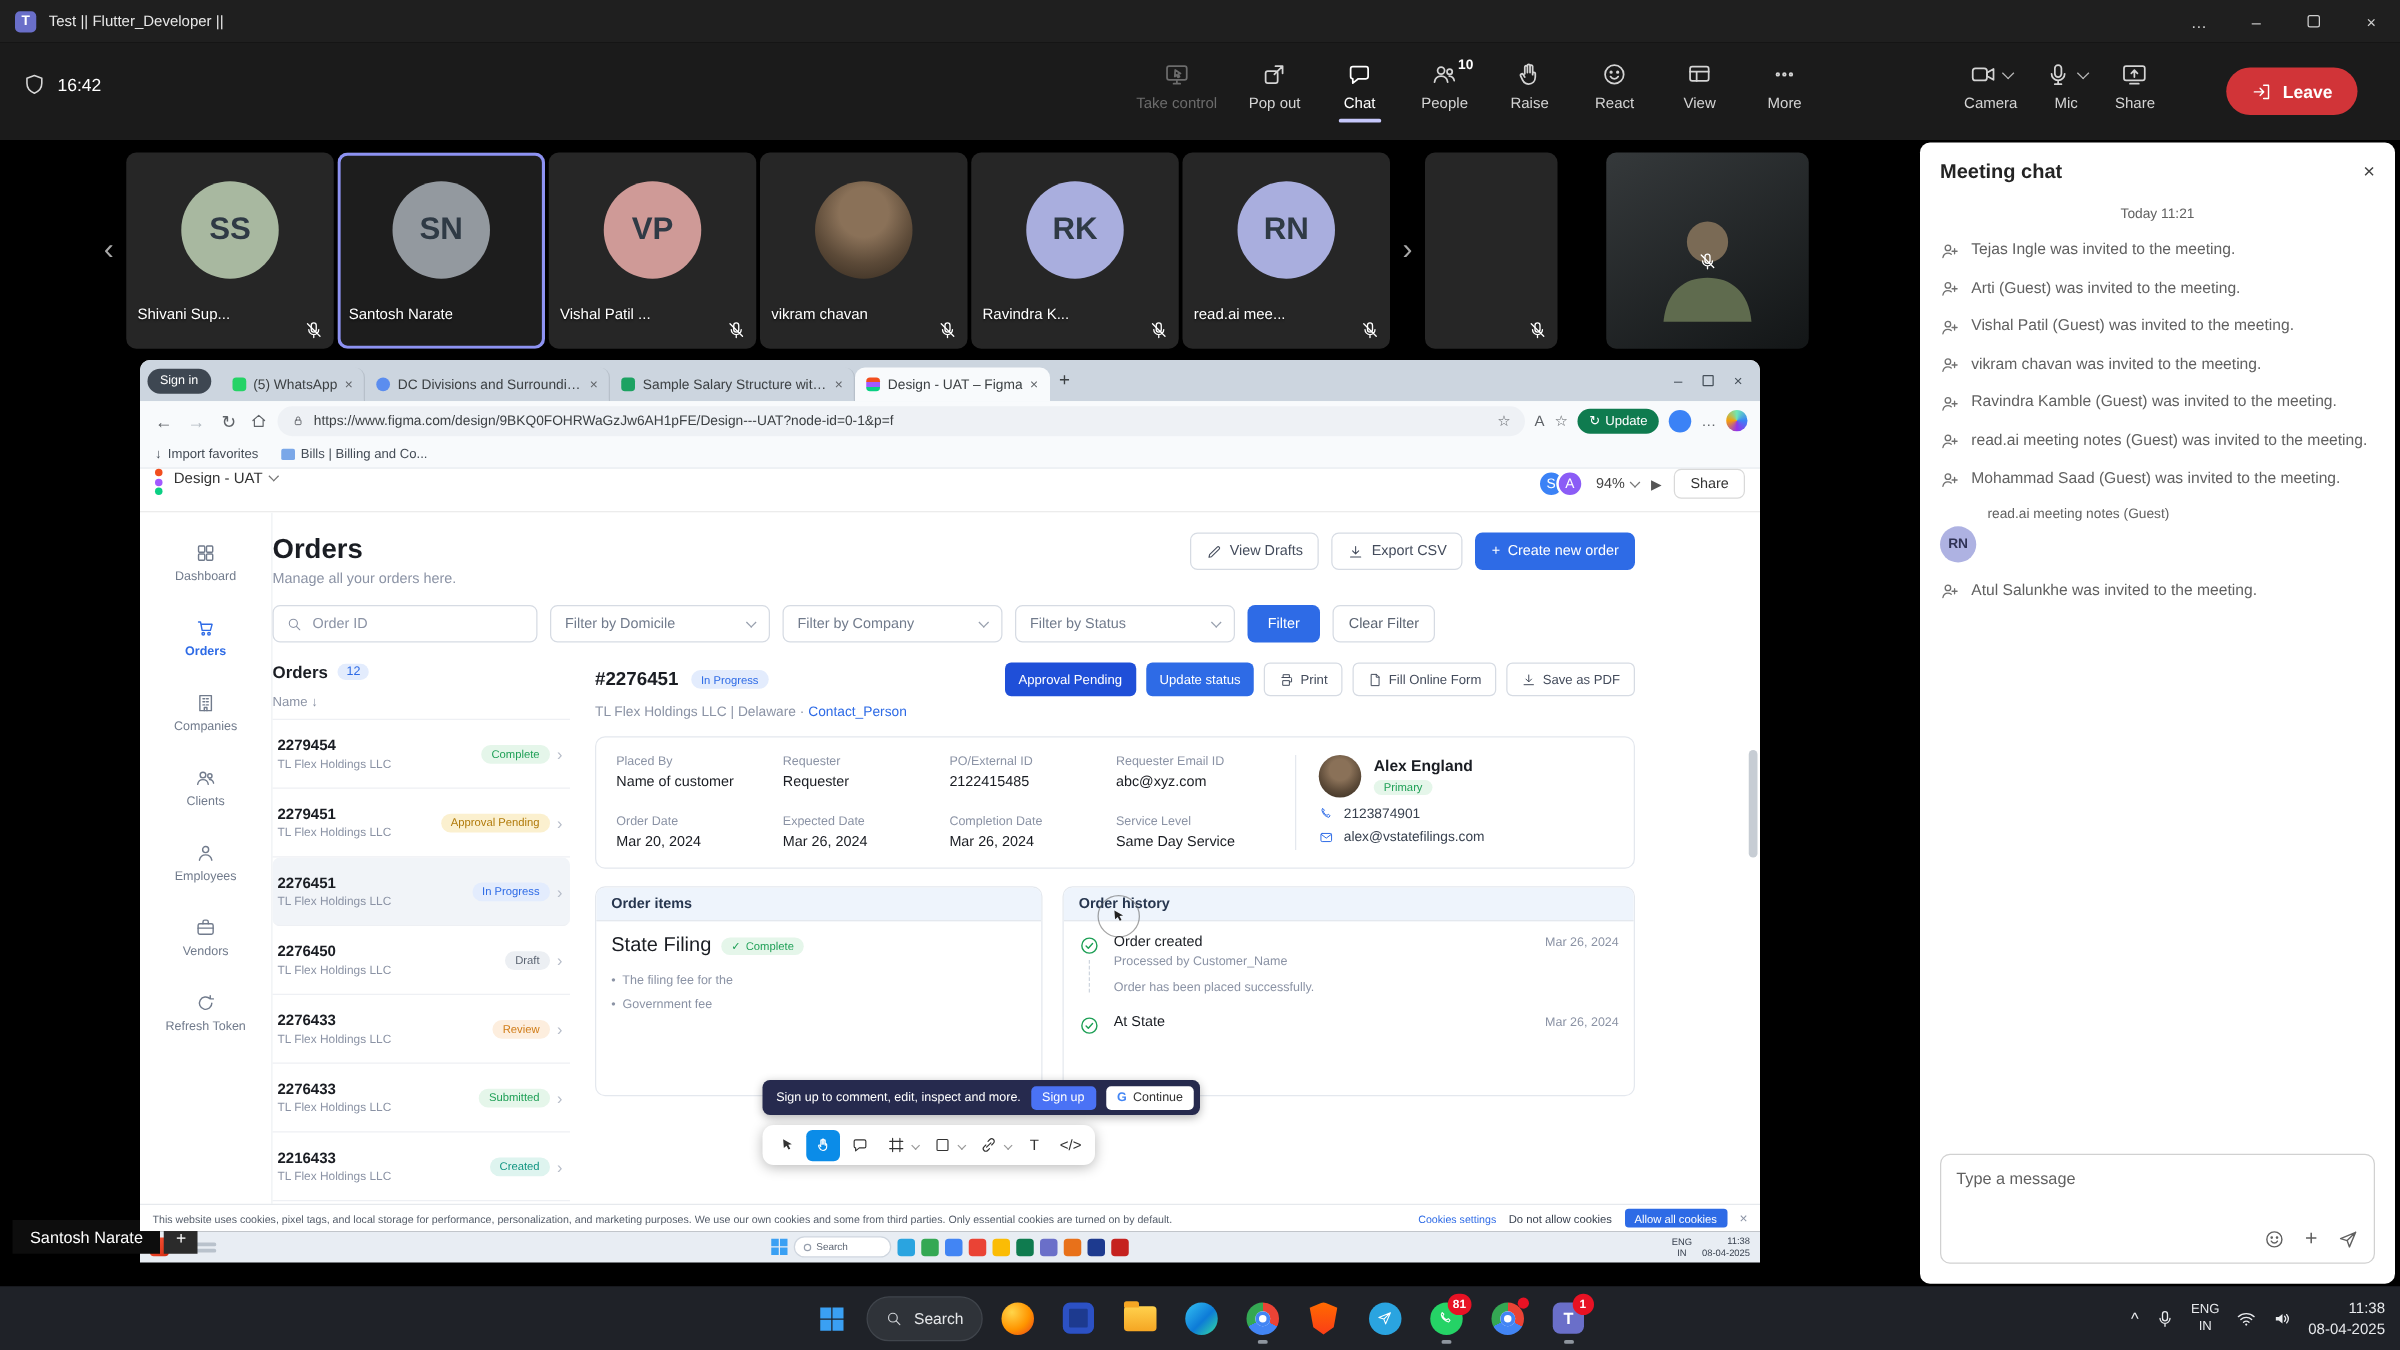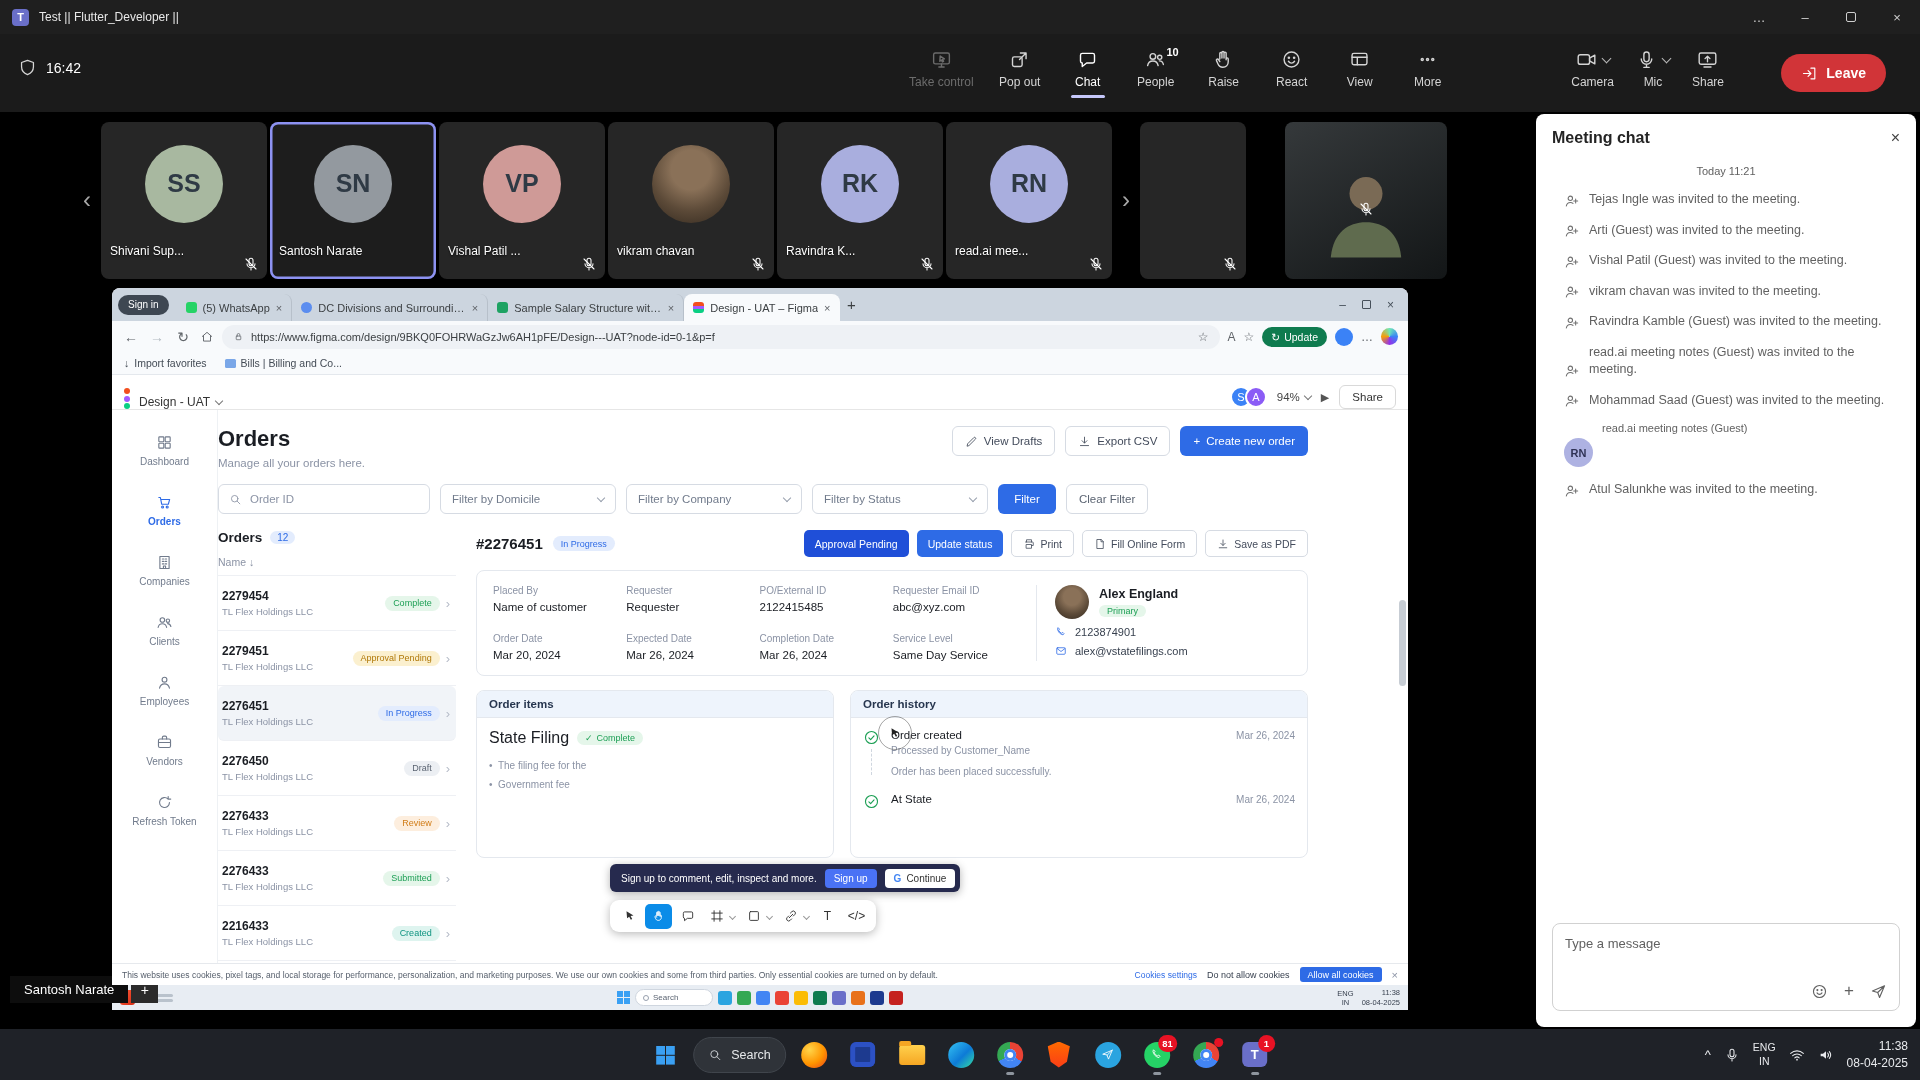--- a/index.html
+++ b/index.html
@@ -66,21 +66,21 @@
 .addr-url{font-size:11px;color:#3c4043;white-space:nowrap;overflow:hidden;text-overflow:ellipsis}
 .addr-star{margin-left:auto;color:#5f6368;font-size:12px}
 .addr-ic{color:#5f6368;font-size:12px}
 .update-pill{height:20px;border-radius:10px;background:#0f7b4f;color:#fff;font-size:10.5px;display:flex;align-items:center;gap:4px;padding:0 9px}
 .profile-dot{width:18px;height:18px;border-radius:50%;background:#3b82f6;color:#fff;font-size:10px;display:flex;align-items:center;justify-content:center}
 .copilot-dot{width:17px;height:17px;border-radius:50%;background:conic-gradient(#6ee7b7,#3b82f6,#9333ea,#f59e0b,#6ee7b7)}
 .bmarks{height:23px;background:#f8fafc;border-bottom:1px solid #e4e8ed;display:flex;align-items:center;gap:18px;padding:0 12px;font-size:10.5px;color:#444c56;flex:0 0 auto}
 .bm-item{display:flex;align-items:center;gap:5px}
 .bm-folder{width:11px;height:9px;background:#7aa7e8;border-radius:1.5px}
 
-.figbar{height:35px;background:#fff;border-bottom:1px solid #e6e6e6;display:flex;align-items:flex-end;padding:0 12px;gap:9px;flex:0 0 auto}
+.figbar{height:35px;background:#fff;border-bottom:1px solid #e6e6e6;display:flex;align-items:flex-start;padding:0 12px;gap:9px;flex:0 0 auto}
 .fig-logo{display:flex;flex-direction:column;gap:1.5px}
 .fig-logo i{width:6px;height:6px;border-radius:50%}
 .fname{font-size:12px;color:#333;display:flex;align-items:center;gap:6px}
 .fchev{width:6px;height:6px;border-right:1.4px solid #777;border-bottom:1.4px solid #777;transform:rotate(45deg);margin-top:-2px}
 .fig-right{margin-left:auto;display:flex;align-items:center;gap:10px}
 .fav-circle{width:22px;height:22px;border-radius:50%;color:#fff;font-size:11px;display:flex;align-items:center;justify-content:center;border:2px solid #fff}
 .fzoom{font-size:11.5px;color:#444;display:flex;align-items:center;gap:5px}
 .fplay{color:#555;font-size:11px}
 .fshare{height:24px;border:1px solid #d9d9d9;border-radius:6px;background:#fff;color:#333;font-size:11.5px;display:flex;align-items:center;padding:0 12px}
 
@@ -203,21 +203,21 @@
 .in-clock{font-size:7.5px;line-height:1.25;text-align:right}
 
 .nametag{position:absolute;left:10px;top:864px;display:flex;align-items:center;gap:3px}
 .nt-label{height:27px;background:#0d0d0d;color:#fff;font-size:13px;display:flex;align-items:center;padding:0 14px}
 .nt-plus{width:27px;height:27px;background:#2b2b2b;color:#fff;font-size:14px;display:flex;align-items:center;justify-content:center;cursor:pointer}
 
 .chatp{position:absolute;right:4px;top:2px;width:380px;height:913px;background:#fff;border-radius:8px;display:flex;flex-direction:column;overflow:hidden}
 .ch-head{padding:15px 16px 10px;display:flex;align-items:center}
 .ch-title{font-size:16px;font-weight:bold;color:#242424}
 .ch-x{margin-left:auto;color:#424242;font-size:16px;cursor:pointer}
-.ch-scroll{flex:1;overflow:hidden;padding:0 28px}
+.ch-scroll{flex:1;overflow:hidden;padding:0 16px}
 .ch-date{text-align:center;color:#616161;font-size:11px;margin:8px 0 14px}
 .ev{display:flex;gap:9px;align-items:flex-end;color:#616161;font-size:12.5px;line-height:1.4;margin-bottom:13px}
 .ev svg{width:16px;height:16px;flex:0 0 auto;margin-top:1px;color:#707070}
 .sender{font-size:11px;color:#616161;margin:10px 0 4px 38px}
 .msg-row{display:flex;gap:9px;align-items:flex-start;margin-bottom:14px}
 .msg-av{width:29px;height:29px;border-radius:50%;background:#aeb2e2;color:#303356;font-size:11px;font-weight:bold;display:flex;align-items:center;justify-content:center;flex:0 0 auto}
 .bubble{background:#e9eaf8;border-radius:6px;padding:9px 12px;font-size:13px;color:#242424;line-height:1.5;max-width:272px}
 .compose{padding:8px 16px 16px}
 .compose-box{border:1px solid #d1d1d1;border-radius:8px;height:88px;position:relative;padding:10px 12px}
 .compose-box input{border:none;outline:none;width:100%;font-size:13px;color:#242424;font-family:"Liberation Sans",sans-serif;background:transparent}
@@ -740,20 +740,24 @@
                     <span>Fill Online Form</span>
                   </div>
                   <div class="bb bb-line">
                     <svg class="ic" viewBox="0 0 24 24">
                         <path d="M12 4v10.5M7.5 10.5l4.5 4.5 4.5-4.5M4.5 19.5h15"></path>
                       </svg>
                     <span>Save as PDF</span>
                   </div>
                 </div>
               </div>
+              <div class="d-sub">
+                <span>TL Flex Holdings LLC | Delaware ·</span>
+                <span class="lnk">Contact_Person</span>
+              </div>
 
               <div class="card">
                 <div class="fgrid">
                   <div>
                       <div class="fl">Placed By</div>
                       <div class="fv">Name of customer</div>
                     </div>
                   <div>
                       <div class="fl">Requester</div>
                       <div class="fv">Requester</div>

